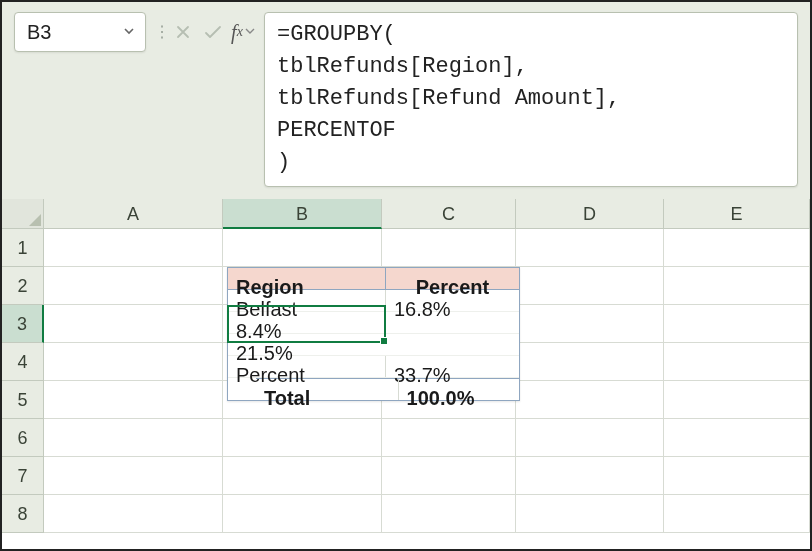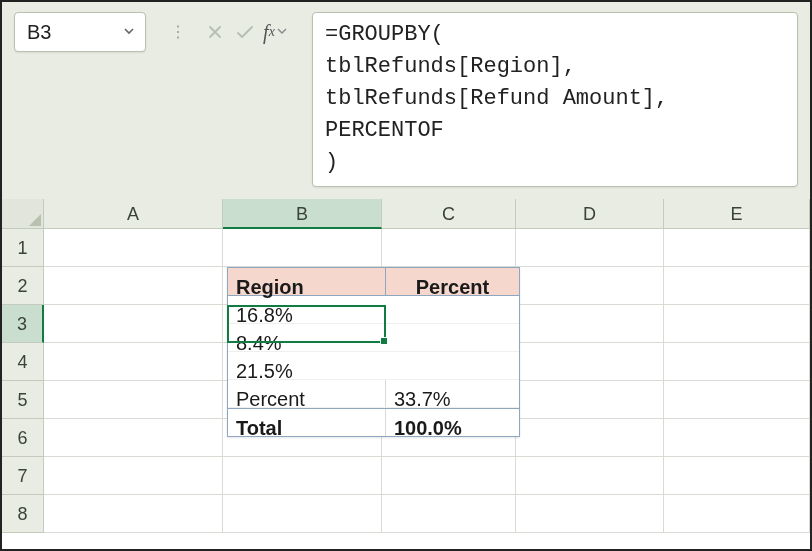--- a/index.html
+++ b/index.html
@@ -13,21 +13,21 @@
     position: relative;
     border: 2px solid #222;
   }
 
   
   .formula-bar-area {
     background: #e8ece3;
     padding: 10px 12px 12px 12px;
     display: flex;
     align-items: flex-start;
-    gap: 24px;
+    gap: 8px;
   }
 
   .name-box-wrap {
     display: flex;
     align-items: center;
     background: #fff;
     border: 1px solid #b8c0b0;
     border-radius: 4px;
     box-shadow: 0 1px 2px rgba(0,0,0,.08);
     height: 40px;
@@ -186,36 +186,36 @@
     border: 1px solid #fff;
   }
 
   
   .result-table {
     position: absolute;
     border: 1px solid #8fa6c0;
     background: #fff;
     box-shadow: 0 1px 2px rgba(0,0,0,.1);
   }
-  .rt-row { display: flex; height: 28px; }
+  .rt-row { display: flex; height: 22px; }
   .rt-cell {
     padding: 0 8px;
     line-height: 38px;
     font-size: 20px;
     color: #1a1a1a;
   }
   .rt-B { width: 159px; border-right: 1px solid #d7dbd3; }
   .rt-C { width: 134px; text-align: left; }
   .rt-head {
     background: #f5d7ce;
     font-weight: 700;
     border-bottom: 1px solid #8fa6c0;
   }
   .rt-head .rt-B { border-right: 1px solid #8fa6c0; }
-  .rt-total { font-weight: 700; border-top: 1px solid #8fa6c0; }
+  .rt-total { font-weight: 700; border-top: 1px solid #8fa6c0; margin-left: 28px; }
   .rt-body .rt-row { border-bottom: 1px solid #eef0ec; }
 
 </style>
 </head>
 <body>
 
 <div class="formula-bar-area">
 
   <div class="name-box-wrap">
     <div class="name-box">B3</div>
@@ -345,20 +345,21 @@
       <div class="cell E"></div>
     </div>
 
     <div class="result-table" style="left:225px; top:38px; width:293px;">
       <div class="rt-row rt-head">
         <div class="rt-cell rt-B">Region</div>
         <div class="rt-cell rt-C" style="text-align:center;">Percent</div>
       </div>
       <div class="rt-body">
         <div class="rt-row">
+          <div class="rt-cell rt-B">Belfast</div>
           <div class="rt-cell rt-C">16.8%</div>
         </div>
         <div class="rt-row">
           <div class="rt-cell rt-C">8.4%</div>
         </div>
         <div class="rt-row">
           <div class="rt-cell rt-C">21.5%</div>
         </div>
         <div class="rt-row">
           <div class="rt-cell rt-B">Percent</div>

